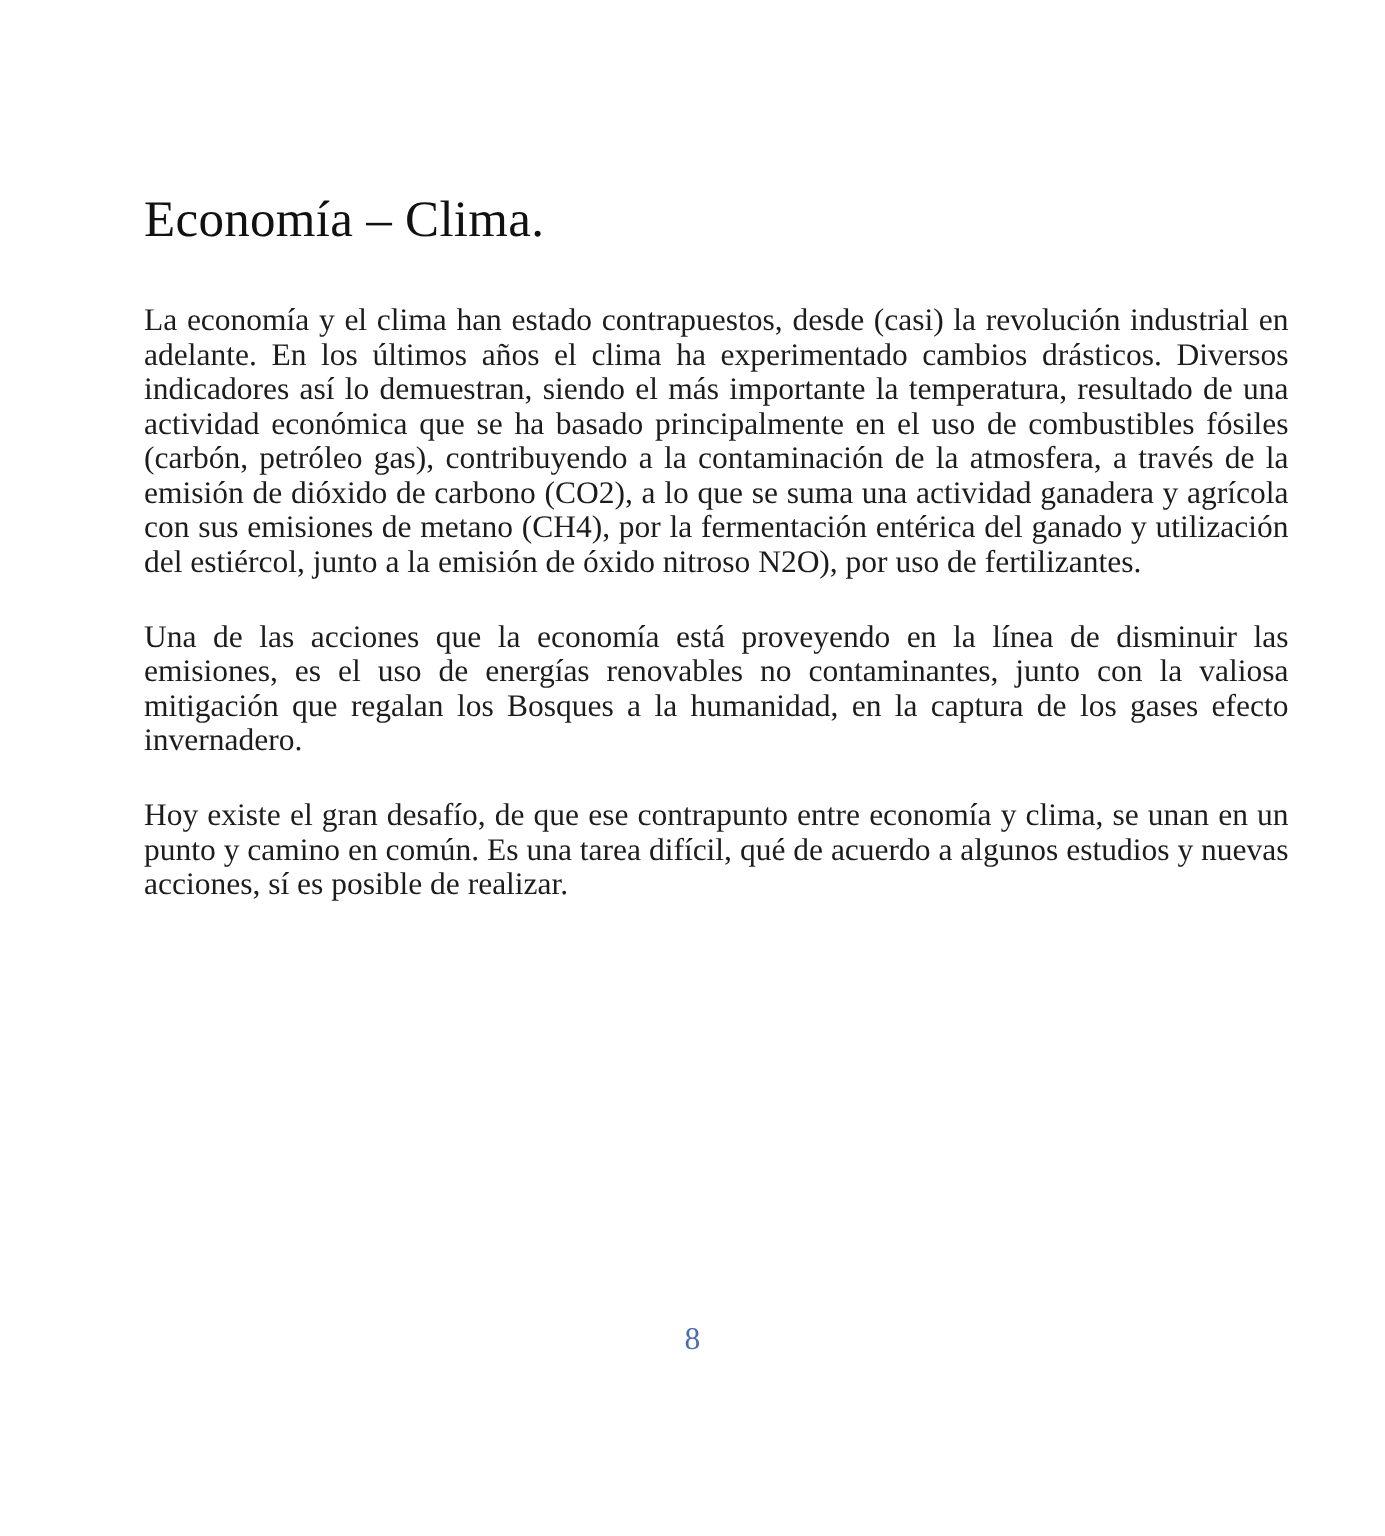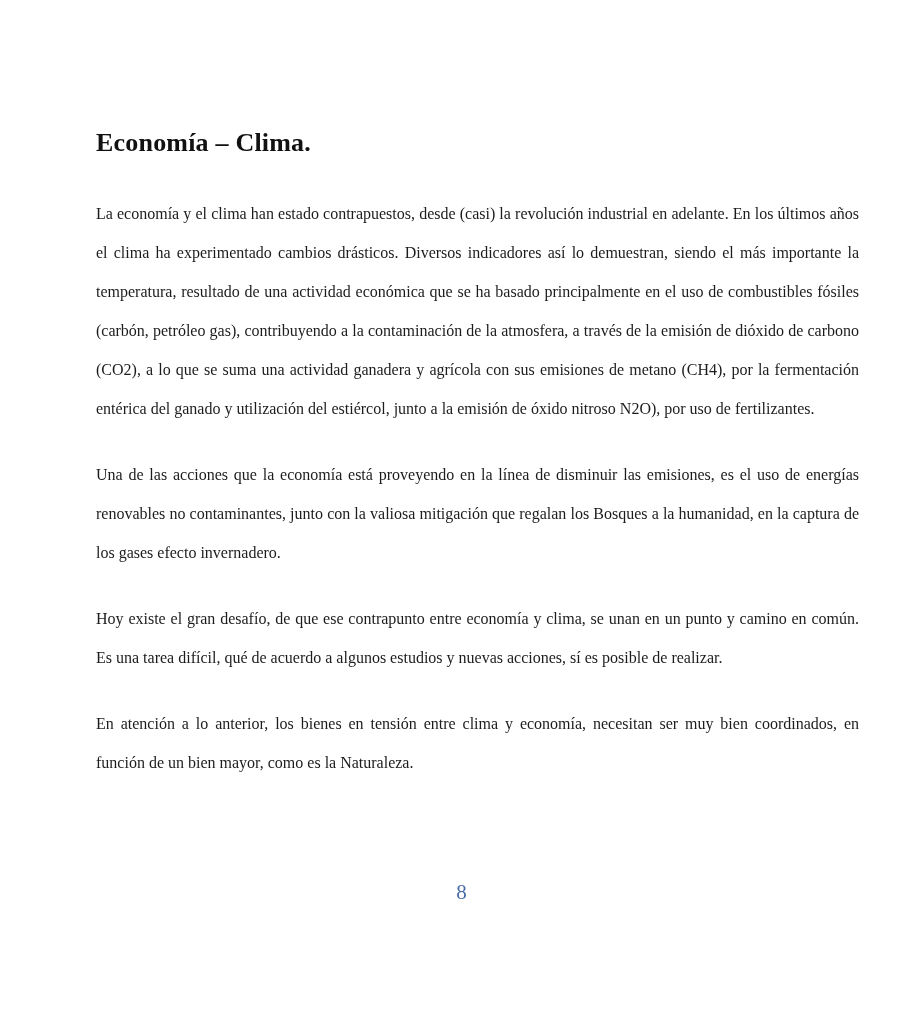--- a/index.html
+++ b/index.html
@@ -21,30 +21,30 @@
 
   .content {
     position: absolute;
     top: 128px;
     left: 96px;
     width: 763px;
     color: #1c1c1c;
   }
 
   h1.doc-title {
-    font-size: 26px;
-    font-weight: bold;
+    font-size: 34px;
+    font-weight: normal;
     letter-spacing: 0.2px;
     color: #111111;
     margin-bottom: 36px;
   }
 
   p.doc-paragraph {
-    font-size: 16px;
-    line-height: 39px;
+    font-size: 21px;
+    line-height: 23px;
     text-align: justify;
     text-justify: inter-word;
     color: #1c1c1c;
     margin-bottom: 27px;
   }
 
   .page-number {
     position: absolute;
     top: 880px;
     left: 0;
@@ -61,19 +61,18 @@
   <div class="content">
 
     <h1 class="doc-title">Economía – Clima.</h1>
 
     <p class="doc-paragraph">La economía y el clima han estado contrapuestos, desde (casi) la revolución industrial en adelante. En los últimos años el clima ha experimentado cambios drásticos. Diversos indicadores así lo demuestran, siendo el más importante la temperatura, resultado de una actividad económica que se ha basado principalmente en el uso de combustibles fósiles (carbón, petróleo gas), contribuyendo a la contaminación de la atmosfera, a través de la emisión de dióxido de carbono (CO2), a lo que se suma una actividad ganadera y agrícola con sus emisiones de metano (CH4), por la fermentación entérica del ganado y utilización del estiércol, junto a la emisión de óxido nitroso N2O), por uso de fertilizantes.</p>
 
     <p class="doc-paragraph">Una de las acciones que la economía está proveyendo en la línea de disminuir las emisiones, es el uso de energías renovables no contaminantes, junto con la valiosa mitigación que regalan los Bosques a la humanidad, en la captura de los gases efecto invernadero.</p>
 
     <p class="doc-paragraph">Hoy existe el gran desafío, de que ese contrapunto entre economía y clima, se unan en un punto y camino en común. Es una tarea difícil, qué de acuerdo a algunos estudios y nuevas acciones, sí es posible de realizar.</p>
 
-    <p class="doc-paragraph">En atención a lo anterior, los bienes en tensión entre clima y economía, necesitan ser muy bien coordinados, en función de un bien mayor, como es la Naturaleza.</p>
 
   </div>
 
   <div class="page-number" style="color: rgb(74, 109, 167);">8</div>
 
 </div>
 
 </body></html>

